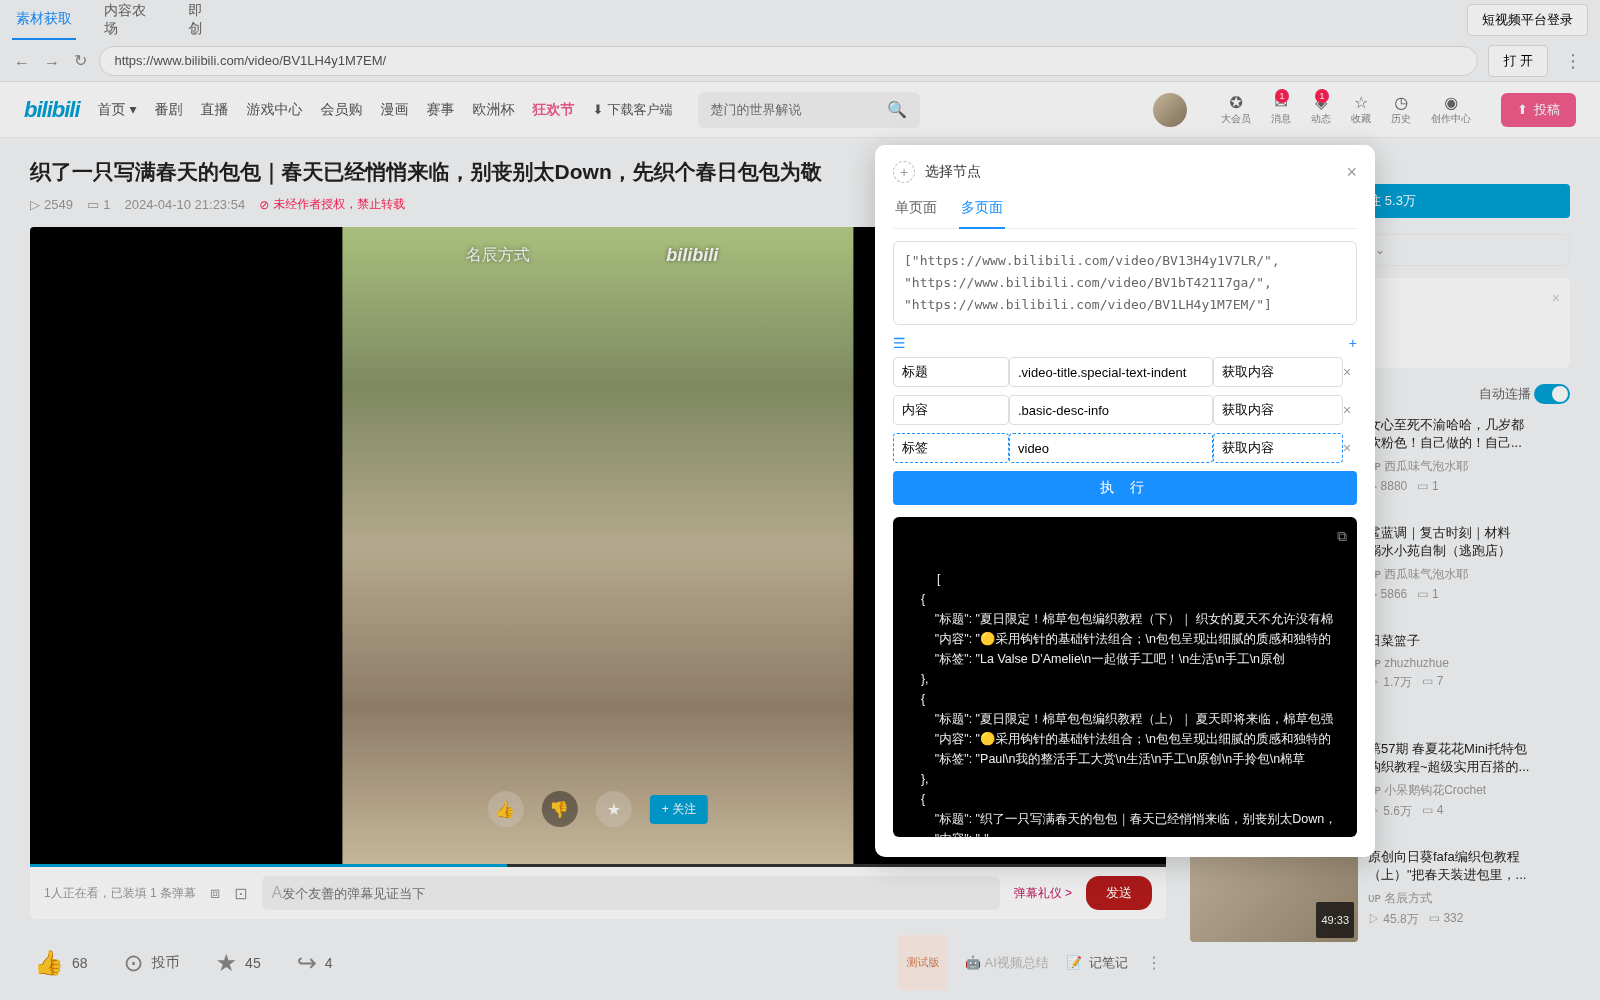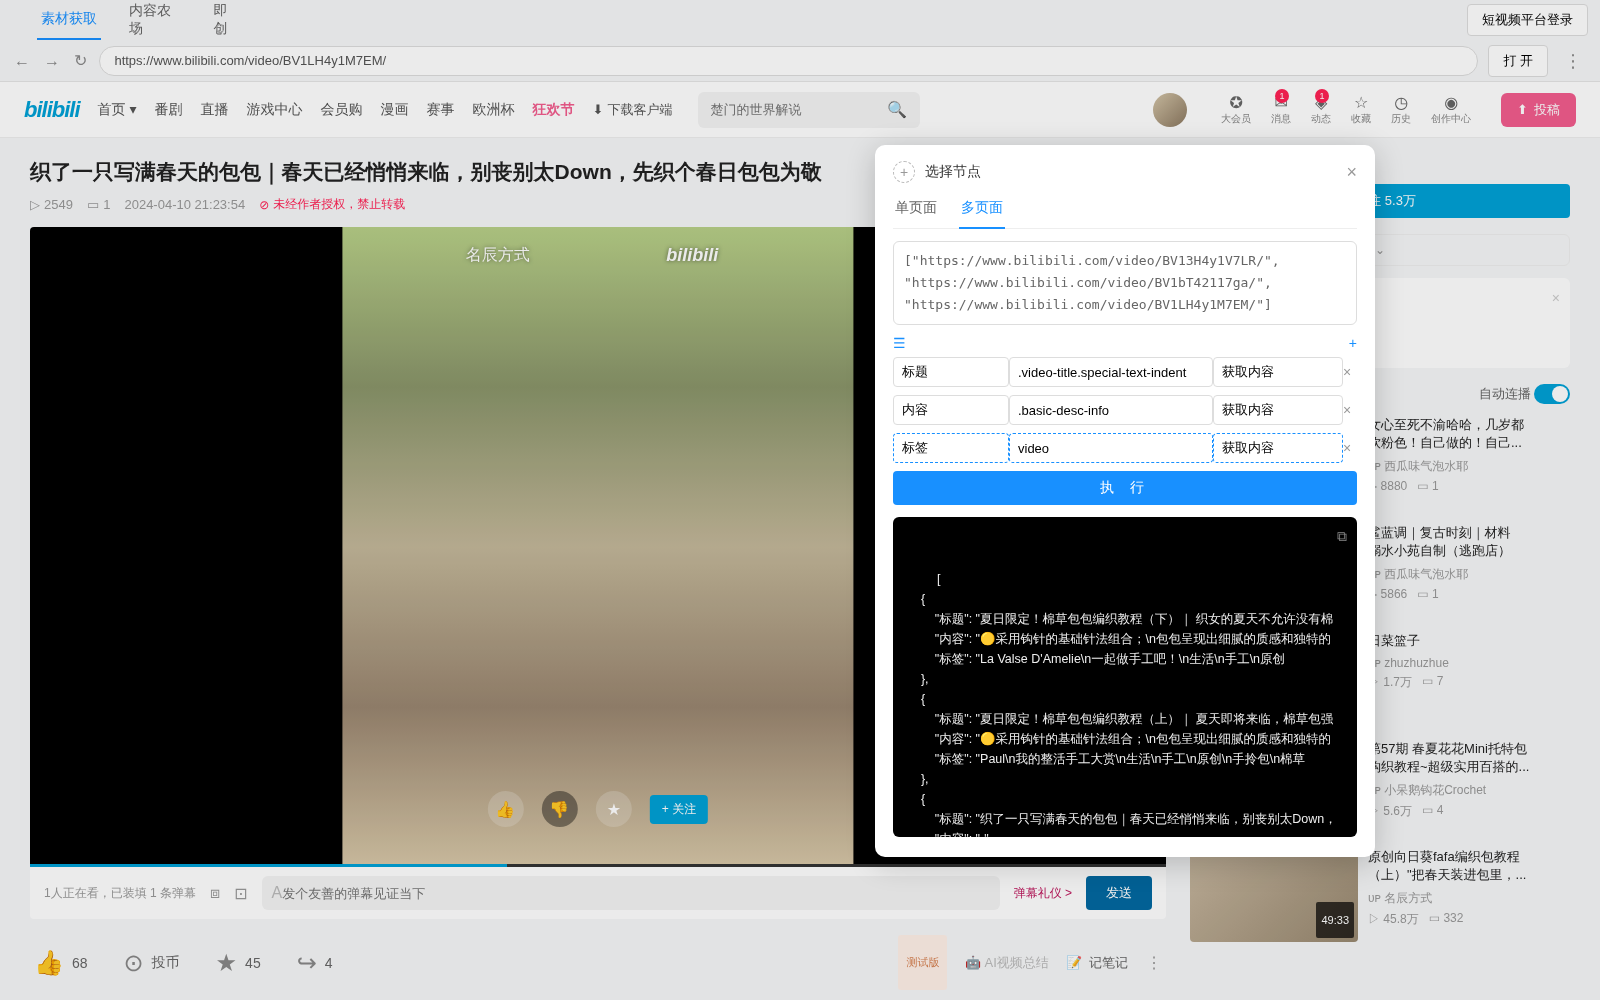--- a/index.html
+++ b/index.html
@@ -1,19 +1,19 @@
 <!DOCTYPE html>
 <html><head>
 <meta charset="utf-8">
 <style>
 * { margin: 0; padding: 0; box-sizing: border-box; font-family: -apple-system, BlinkMacSystemFont, "Segoe UI", sans-serif; }
 body { background: #f6f7f8; width: 1600px; height: 1000px; overflow: hidden; position: relative; }
 
 
-.ext-tabs { display: flex; align-items: center; height: 40px; padding: 0 12px; gap: 24px; background: #f6f7f8; margin-left: 25px; }
+.ext-tabs { display: flex; align-items: center; height: 40px; padding: 0 12px; gap: 24px; background: #f6f7f8; }
 .ext-tab { font-size: 14px; color: #666; padding: 10px 4px; cursor: pointer; }
 .ext-tab.active { color: #1890ff; border-bottom: 2px solid #1890ff; }
 .ext-tab-refresh { font-size: 12px; color: #aaa; margin-left: -16px; }
 .ext-login { margin-left: auto; font-size: 13px; background: #fff; border: 1px solid #ddd; border-radius: 4px; padding: 6px 14px; }
 
 
 .url-bar { display: flex; align-items: center; height: 42px; padding: 0 12px; gap: 10px; background: #f6f7f8; border-bottom: 1px solid #e5e5e5; }
 .nav-arrow { color: #888; font-size: 16px; padding: 0 2px; cursor: pointer; }
 .url-input { flex: 1; height: 30px; border: 1px solid #ddd; border-radius: 15px; padding: 0 14px; font-size: 13px; color: #555; background: #fff; }
 .open-btn { font-size: 13px; padding: 6px 14px; background: #fff; border: 1px solid #ddd; border-radius: 4px; }
@@ -54,21 +54,21 @@
 .follow-chip { background: #00a1d6; color: #fff; font-size: 12px; padding: 6px 12px; border-radius: 4px; cursor: pointer; }
 .progress-line { position: absolute; bottom: 0; left: 0; right: 0; height: 3px; background: #333; }
 .progress-fill { height: 100%; width: 42%; background: #00a1d6; }
 
 .danmu-bar { display: flex; align-items: center; height: 52px; background: #fff; padding: 0 14px; gap: 14px; border-radius: 0 0 4px 4px; }
 .danmu-info { font-size: 12px; color: #999; }
 .danmu-ctrl-icon { color: #999; cursor: pointer; font-size: 16px; }
 .danmu-input-wrap { flex: 1; display: flex; align-items: center; background: #f4f4f4; border-radius: 6px; height: 34px; padding: 0 10px; }
 .danmu-input-wrap input { flex: 1; border: none; background: transparent; font-size: 13px; color: #999; outline: none; }
 .danmu-gift { font-size: 12px; color: #be185d; }
-.send-btn { background: #0369a1; color: #fff; padding: 8px 20px; border-radius: 4px; font-size: 13px; cursor: pointer; }
+.send-btn { background: #b91c1c; color: #fff; padding: 8px 20px; border-radius: 13px; font-size: 13px; cursor: pointer; }
 
 .trial-badge { display: inline-block; background: #fff0e8; color: #d68050; font-size: 11px; padding: 20px 8px; border-radius: 3px; margin-left: auto; }
 .action-row { display: flex; align-items: center; gap: 36px; padding: 16px 4px; }
 .action-item { display: flex; align-items: center; gap: 8px; color: #666; font-size: 14px; cursor: pointer; }
 .action-item .big-ic { font-size: 24px; color: #888; }
 .action-right { margin-left: auto; display: flex; align-items: center; gap: 18px; }
 .ai-summary { color: #bbb; font-size: 13px; }
 .notes-btn { display: flex; align-items: center; gap: 6px; font-size: 13px; color: #666; }
 
 

